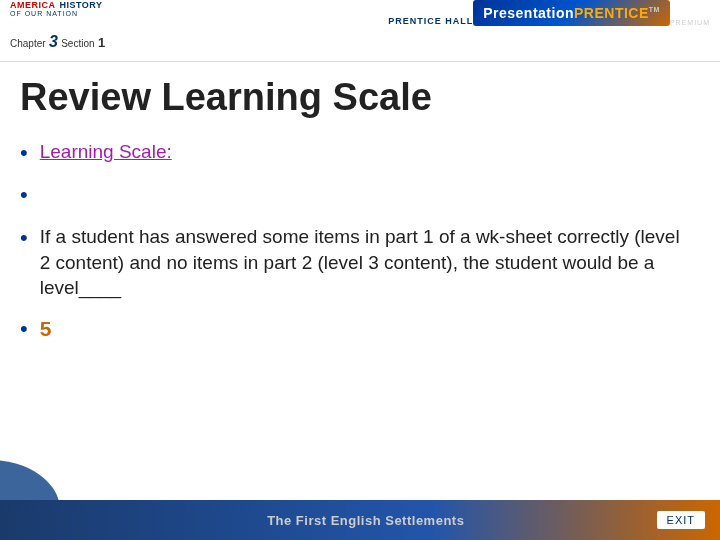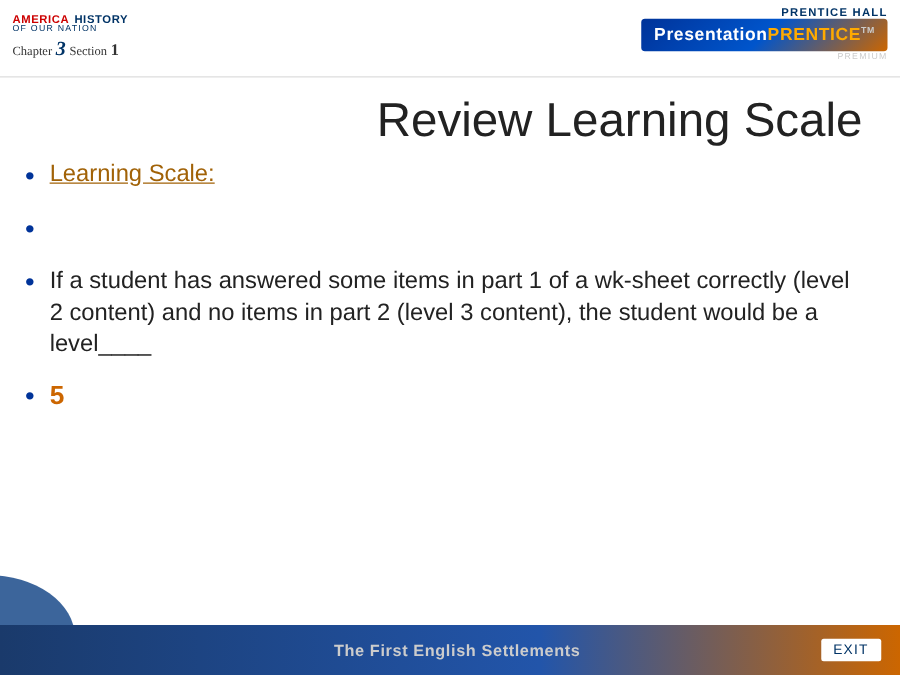--- a/index.html
+++ b/index.html
@@ -15,23 +15,23 @@
 
     
     .header {
       position: absolute;
       top: 0;
       left: 0;
       width: 100%;
       height: 62px;
       background: #fff;
       display: flex;
-      align-items: flex-end;
+      align-items: flex-start;
       justify-content: space-between;
-      padding: 12px 10px;
+      padding: 0 10px;
       border-bottom: 1px solid #ddd;
       z-index: 10;
     }
 
     .header-left {
       display: flex;
       flex-direction: column;
       justify-content: center;
     }
 
@@ -66,22 +66,21 @@
     .logo-subtitle {
       font-size: 7px;
       color: #003366;
       letter-spacing: 1px;
       text-transform: uppercase;
     }
 
     .chapter-section {
       font-size: 12px;
       color: #333;
-      margin-top: 4px;
-      font-family: Liberation Serif, serif;
+      margin-top: 16px;
     }
 
     .chapter-section .chapter-label {
       font-size: 10px;
     }
 
     .chapter-section .chapter-num {
       font-size: 16px;
       font-weight: bold;
       font-style: italic;
@@ -93,21 +92,21 @@
     }
 
     .chapter-section .section-num {
       font-size: 13px;
       font-weight: bold;
     }
 
     
     .ph-logo {
       display: flex;
-      flex-direction: column;
+      flex-direction: row;
       align-items: flex-end;
     }
 
     .ph-top {
       font-size: 9px;
       color: #003366;
       font-weight: bold;
       letter-spacing: 1px;
       text-transform: uppercase;
     }
@@ -151,24 +150,24 @@
       top: 62px;
       left: 0;
       width: 100%;
       height: calc(100% - 62px - 40px);
       padding: 15px 30px 15px 20px;
       background: #fff;
     }
 
     .page-title {
       font-size: 38px;
-      font-weight: normal;
+      font-weight: bold;
       color: #222;
-      text-align: right;
-      margin-bottom: 8px;
+      text-align: left;
+      margin-bottom: 20px;
       line-height: 1.1;
     }
 
     .bullet-list {
       list-style: none;
       padding: 0;
     }
 
     .bullet-list li {
       display: flex;
@@ -186,21 +185,21 @@
       margin-top: 0px;
       flex-shrink: 0;
       line-height: 1.3;
     }
 
     .bullet-content {
       flex: 1;
     }
 
     .learning-scale-link {
-      color: #a16207;
+      color: #a21caf;
       text-decoration: underline;
       cursor: pointer;
     }
 
     .highlight-orange {
       color: #cc6600;
       font-weight: bold;
       font-size: 21px;
     }
 

